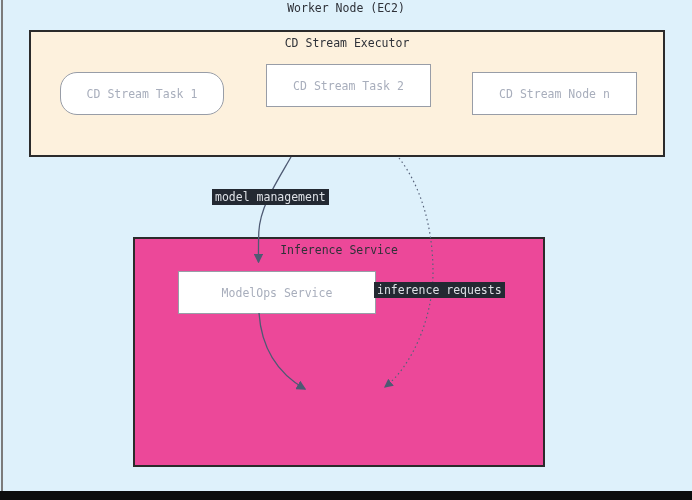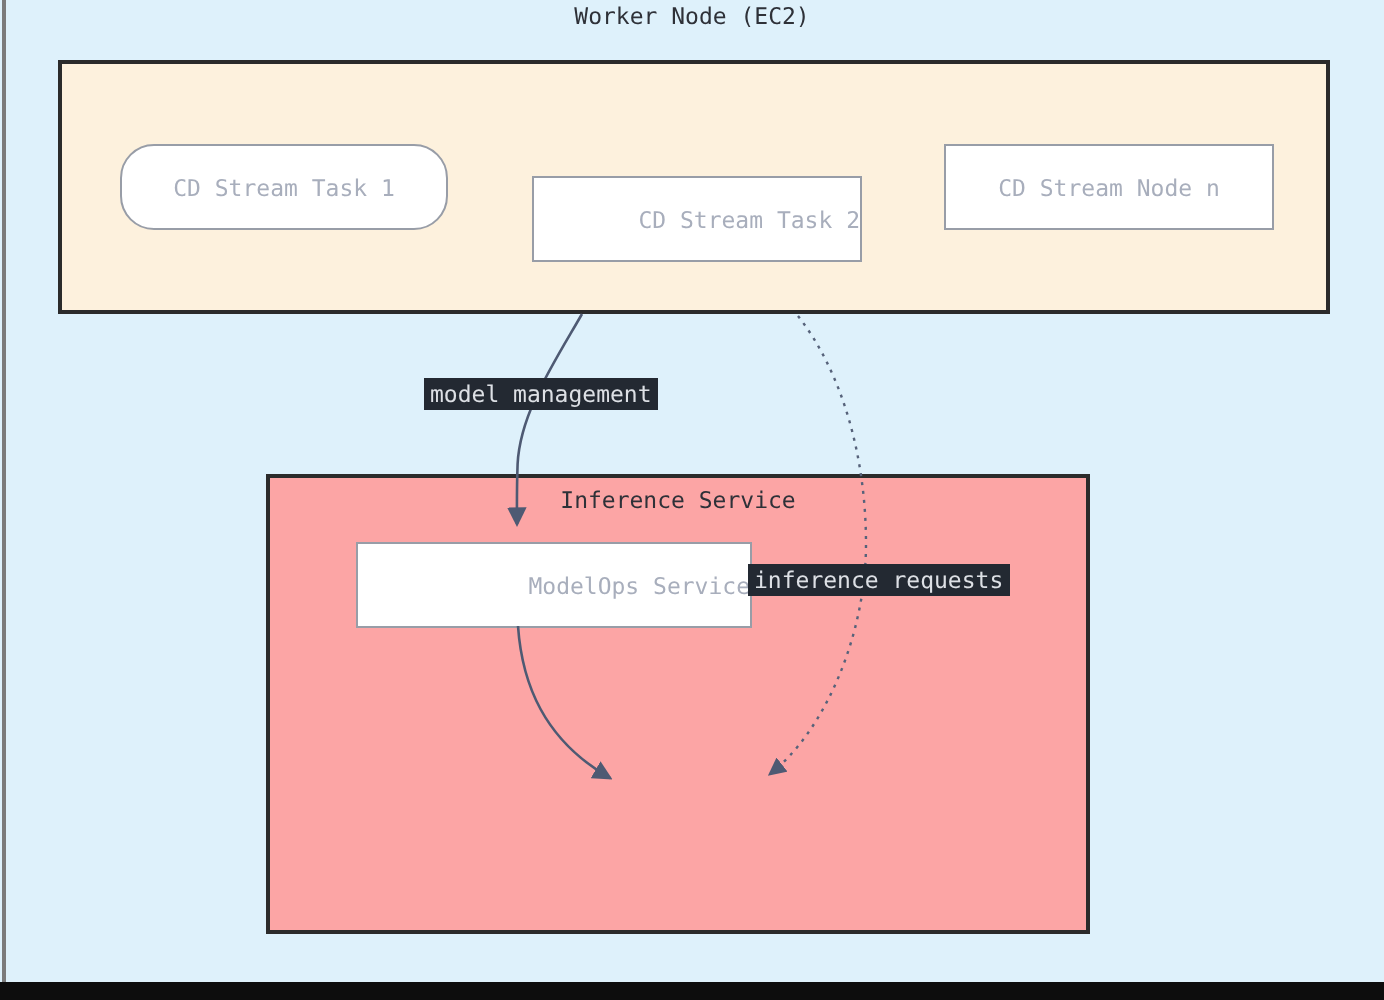--- a/index.html
+++ b/index.html
@@ -30,33 +30,33 @@
     position: absolute;
     border: 2px solid #2b2b2b;
     box-sizing: border-box;
     z-index: 1;
   }
   .container-title {
     text-align: center; font-size: 11.5px; color: #2e3138;
     margin-top: 4px;
   }
   #executor { left: 29px; top: 30px; width: 636px; height: 127px; background: #fdf1dd; }
-  #inference { left: 133px; top: 237px; width: 412px; height: 230px; background: #fca5a5; }
+  #inference { left: 133px; top: 237px; width: 412px; height: 230px; background: #ec4899; }
   .node {
     position: absolute;
     background: #ffffff;
     border: 1px solid #989da7;
     box-sizing: border-box;
     display: flex; align-items: center; justify-content: center;
     font-size: 11.5px; color: #a8aebc; white-space: nowrap;
   }
   #task1 { left: 29px;  top: 40px; width: 164px; height: 43px; border-radius: 17px; }
-  #task2 { left: 235px; top: 56px; width: 165px; height: 43px; justify-content: flex-end; }
+  #task2 { left: 235px; top: 32px; width: 165px; height: 43px; }
   #taskn { left: 441px; top: 40px; width: 165px; height: 43px; }
-  #modelops { left: 43px;  top: 32px;  width: 198px; height: 43px; justify-content: flex-end; }
+  #modelops { left: 43px;  top: 32px;  width: 198px; height: 43px; }
   #triton   { left: 106px; top: 156px; width: 214px; height: 44px; }
   .edge-label {
     position: absolute;
     background: #232932; color: #dde0e5;
     font-size: 11.5px; line-height: 14px;
     padding: 1px 3px;
     white-space: nowrap;
     z-index: 3;
   }
   #label-model-management  { left: 200px; top: 189px; margin-left: 12px; }
@@ -69,20 +69,21 @@
   }
 </style>
 </head>
 <body>
 
 <div class="stage">
 
   <div class="diagram-title">Worker Node (EC2)</div>
 
   <div class="container" id="executor">
+    <div class="container-title">CD Stream Executor</div>
     <div class="node" id="task1">
       <span>CD Stream Task 1</span>
     </div>
     <div class="node" id="task2">
       <span>CD Stream Task 2</span>
     </div>
     <div class="node" id="taskn">
       <span>CD Stream Node n</span>
     </div>
   </div>

